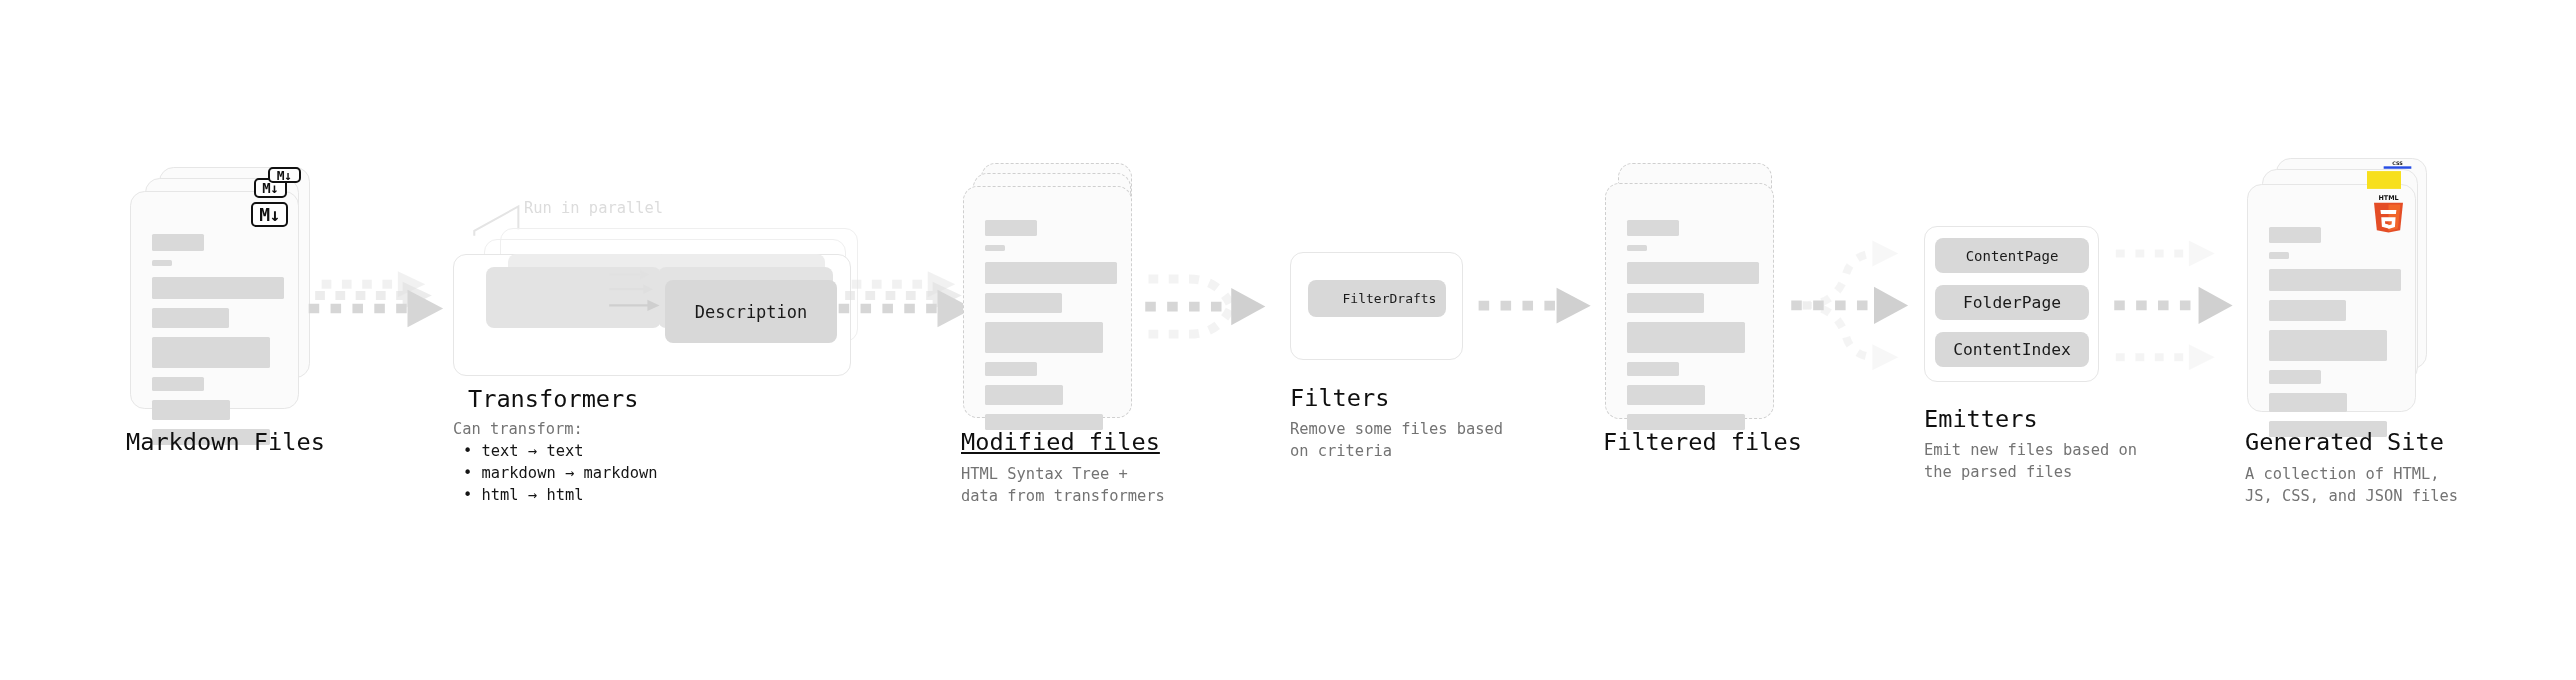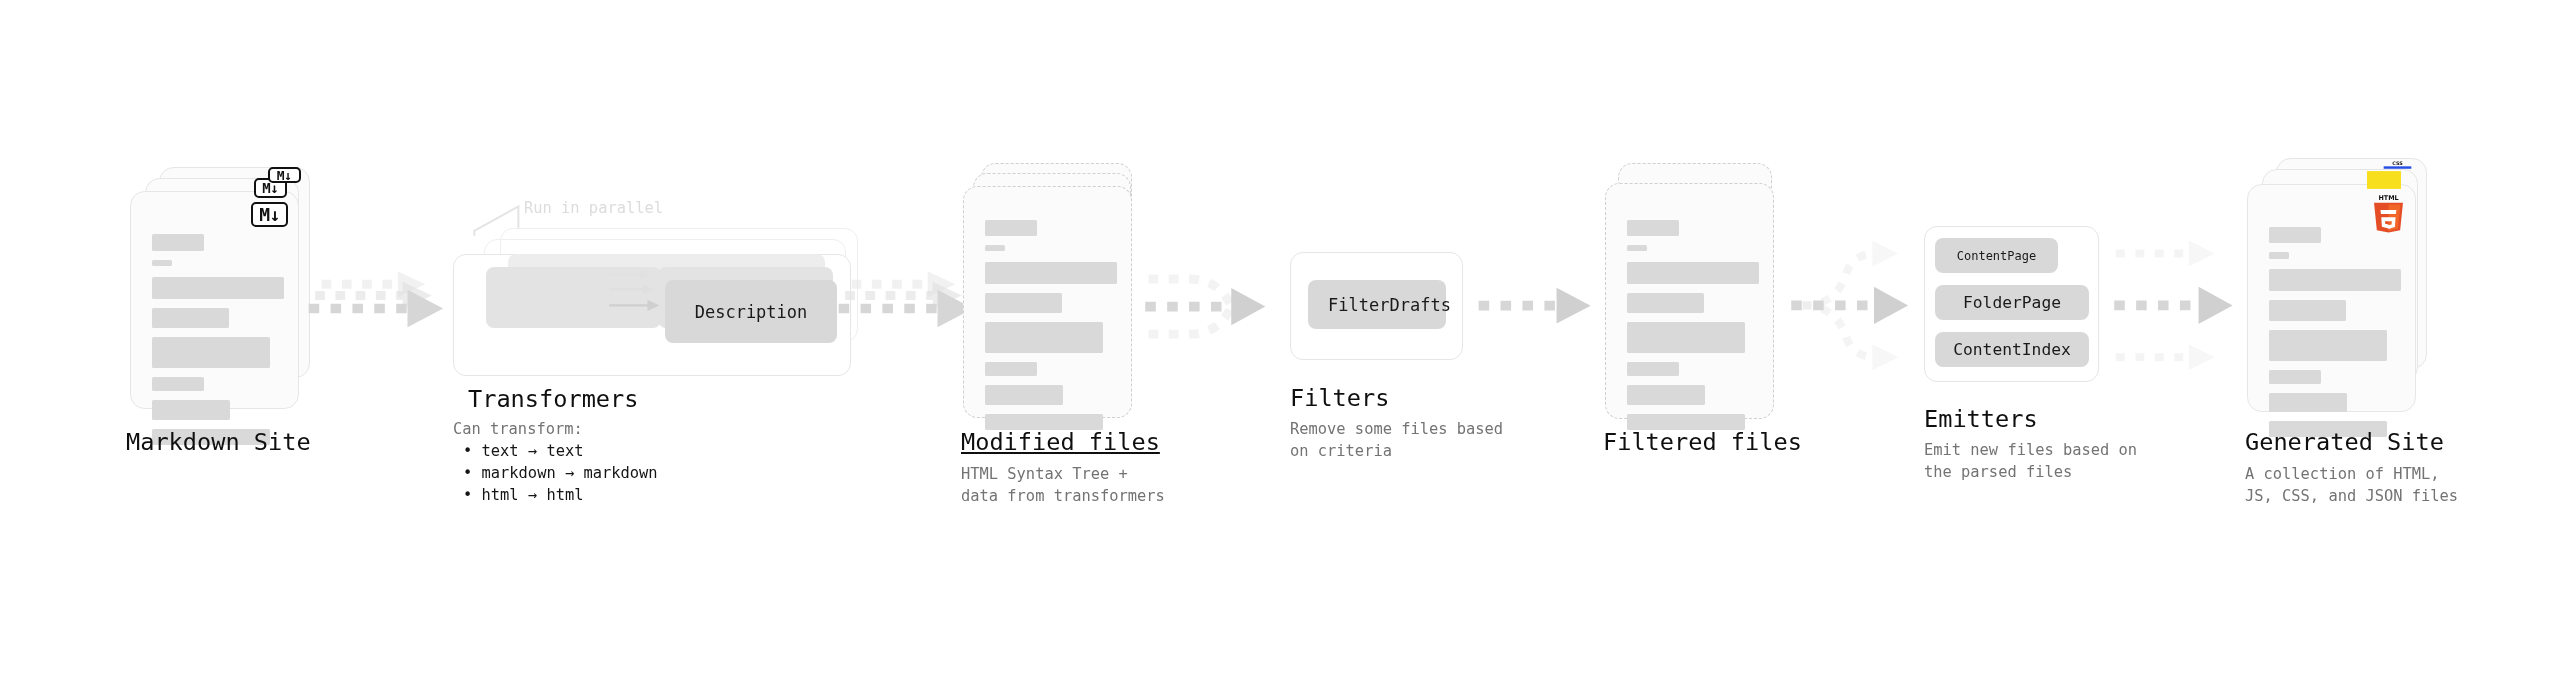--- a/index.html
+++ b/index.html
@@ -142,21 +142,21 @@
         <div class="bar" style="width:78px;height:19.5px;"></div>
         <div class="bar" style="width:118px;height:16.3px;"></div>
       </div>
       <div class="md-badge" style="right:9.8px; top:9.8px; width:37px; height:24.4px; font-size:18px;">M↓</div>
     </div>
 
     <div class="md-badge" style="left:124px; top:11.4px; width:32.5px; height:19.5px; font-size:14px; overflow:hidden;">M↓</div>
     <div class="md-badge" style="left:138px; top:0px; width:32.5px; height:16.3px; font-size:13px; overflow:hidden;">M↓</div>
   </div>
 
-  <div class="title" style="left:126px; top:428px;">Markdown Site</div>
+  <div class="title" style="left:126px; top:428px;">Markdown Files</div>
 
   <div class="abs" style="left:307px; top:268px; width:150px; height:81px;">
     <svg width="150" height="81" viewBox="0 0 185 100">
       <g opacity="0.45">
         <line x1="18" y1="20" x2="118" y2="20" stroke="#e2e2e2" stroke-width="11" stroke-dasharray="12 13"></line>
         <path d="M112,4 L146,20 L112,36 Z" fill="#e2e2e2"></path>
       </g>
       <g opacity="0.6">
         <line x1="10" y1="34" x2="122" y2="34" stroke="#e0e0e0" stroke-width="11" stroke-dasharray="12 13"></line>
         <path d="M118,17 L154,34 L118,51 Z" fill="#e0e0e0"></path>
@@ -258,21 +258,21 @@
         <path d="M8,96 L58,96 Q95,96 110,62" fill="none" stroke="#e4e4e4" stroke-width="11" stroke-dasharray="12 13"></path>
       </g>
       <g>
         <line x1="4" y1="62" x2="112" y2="62" stroke="#d6d6d6" stroke-width="12" stroke-dasharray="13 14"></line>
         <path d="M110,39 L152,62 L110,85 Z" fill="#d0d0d0"></path>
       </g>
     </svg>
   </div>
 
   <div class="procbox" style="left:1290px; top:252px; width:173px; height:108px;"></div>
-  <div class="pill" style="left:1308px; top:280px; width:138px; height:49px; font-size:17px;padding-left:25px;">FilterDrafts</div>
+  <div class="pill" style="left:1308px; top:280px; width:138px; height:37px; font-size:13px;padding-left:25px;">FilterDrafts</div>
 
   <div class="title" style="left:1290px; top:384px;">Filters</div>
   <div class="subtitle" style="left:1290px; top:418px;">Remove some files based
 on criteria</div>
 
   <div class="abs" style="left:1477px; top:286px; width:134px; height:49px;">
     <svg width="134" height="49" viewBox="0 0 165 60">
       <line x1="2" y1="24" x2="100" y2="24" stroke="#d6d6d6" stroke-width="12" stroke-dasharray="13 14"></line>
       <path d="M98,2 L140,24 L98,46 Z" fill="#d0d0d0"></path>
     </svg>
@@ -307,21 +307,21 @@
         <path d="M104,136 L136,152 L104,168 Z" fill="#ececec"></path>
       </g>
       <g>
         <line x1="4" y1="88" x2="108" y2="88" stroke="#d6d6d6" stroke-width="12" stroke-dasharray="13 14"></line>
         <path d="M106,65 L148,88 L106,111 Z" fill="#d0d0d0"></path>
       </g>
     </svg>
   </div>
 
   <div class="procbox" style="left:1924px; top:226px; width:175px; height:156px;"></div>
-  <div class="pill" style="left:1935px; top:238px; width:123px; height:35px; font-size:12px;">ContentPage</div>
+  <div class="pill" style="left:1935px; top:238px; width:154px; height:35px; font-size:14px;">ContentPage</div>
   <div class="pill" style="left:1935px; top:285px; width:154px; height:35px; font-size:16.3px;">FolderPage</div>
   <div class="pill" style="left:1935px; top:332px; width:154px; height:35px; font-size:16.3px;">ContentIndex</div>
 
   <div class="title" style="left:1924px; top:405px;">Emitters</div>
   <div class="subtitle" style="left:1924px; top:439px;">Emit new files based on
 the parsed files</div>
 
   <div class="abs" style="left:2111px; top:234px; width:150px; height:142px;">
     <svg width="150" height="142" viewBox="0 0 185 175">
       <g opacity="0.4">

